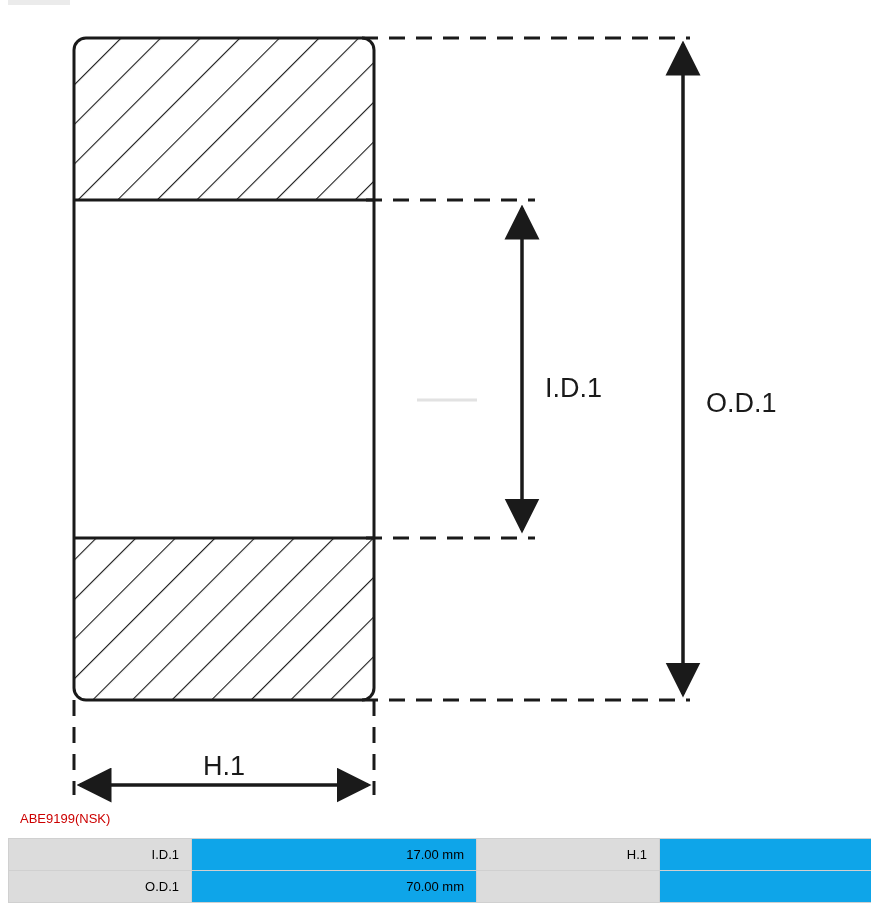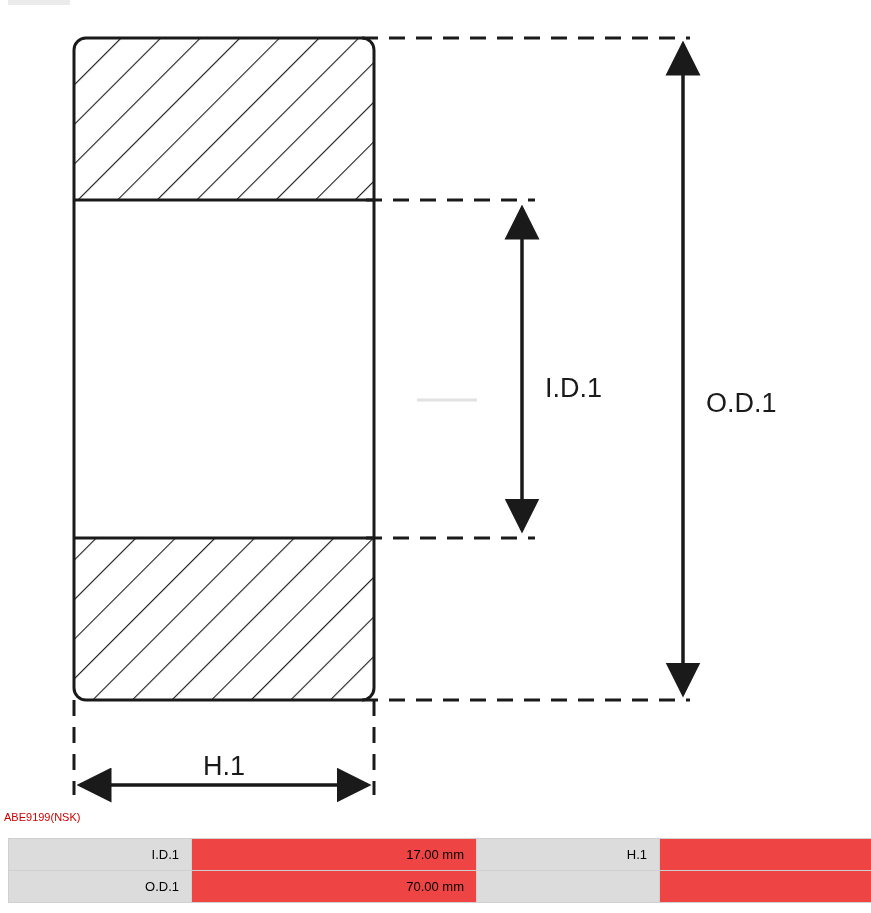--- a/index.html
+++ b/index.html
@@ -26,23 +26,23 @@
     left: 0;
     top: 0;
     width: 871px;
     height: 805px;
   }
   .diagram-area svg {
     display: block;
   }
   .part-code {
     position: absolute;
-    left: 4px;
+    left: 20px;
     top: 811px;
-    font-size: 11px;
+    font-size: 13px;
     color: #cc0000;
     font-family: "Liberation Sans", sans-serif;
     white-space: nowrap;
   }
   table.spec-table {
     position: absolute;
     left: 8px;
     top: 838px;
     width: 855px;
     border-collapse: collapse;
@@ -55,21 +55,21 @@
     padding: 0 12px;
     vertical-align: middle;
   }
   td.label-cell {
     background: #dcdcdc;
     text-align: right;
     width: 158px;
     color: #000000;
   }
   td.value-cell {
-    background: #ef4444;
+    background: #0ea5e9;
     text-align: right;
     width: 260px;
     color: #000000;
   }
   .hatch-rect {
     fill: url(#hatchPattern);
   }
   .dim-label {
     font-family: "Liberation Sans", sans-serif;
     font-size: 27px;

